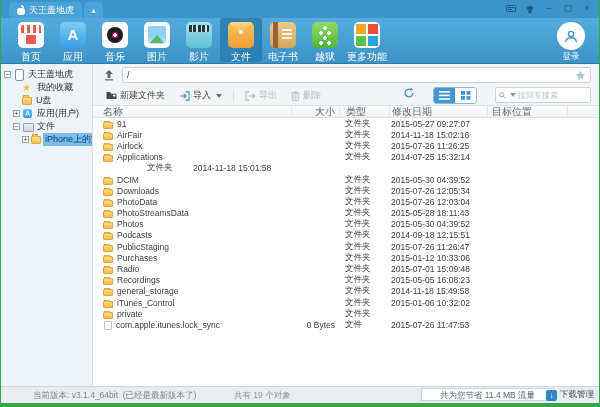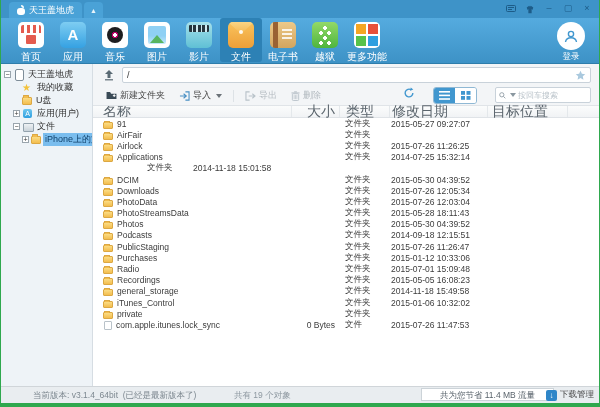--- a/index.html
+++ b/index.html
@@ -88,21 +88,21 @@
   .caret { width:0; height:0; border-left:3px solid transparent; border-right:3px solid transparent; border-top:4px solid #6b7278; margin-left:2px; }
   .tb-right { margin-left:auto; display:flex; align-items:flex-start; gap:18px; }
   .view-toggle { display:flex; border:1px solid #8fb8d4; border-radius:3px; overflow:hidden; }
   .vt-btn { width:21px; height:15px; display:flex; align-items:center; justify-content:center; background:#fff; }
   .vt-btn.active { background:#4197cf; }
   .search-box { width:96px; height:16px; background:#fff; border:1px solid #c9d2da; border-radius:2px; display:flex; align-items:center; padding:0 3px; gap:2px; }
   .search-box input { border:none; outline:none; width:100%; font-size:8px; color:#555; font-family:inherit; background:transparent; }
   .search-box input::placeholder { color:#b9c2c9; }
 
   
-  .thead { height:12px; display:flex; background:linear-gradient(#fbfcfc,#f1f3f5); border-bottom:1px solid #dfe3e7; font-size:14px; color:#5a646c; align-items:center;font-family:Liberation Mono, monospace; }
+  .thead { height:12px; display:flex; background:linear-gradient(#fbfcfc,#f1f3f5); border-bottom:1px solid #dfe3e7; font-size:10px; color:#5a646c; align-items:center;font-family:Liberation Mono, monospace; }
   .thead > div { border-left:1px solid #e4e8eb; height:100%; display:flex; align-items:center; }
   .thead > div:first-child { border-left:none; }
   .tbody { height:213px; overflow:hidden; }
   .tr { height:11.2px; display:flex; align-items:center; font-size:8.5px; color:#3c3c3c; }
   .c-name   { width:198px; padding-left:10px; display:flex; align-items:flex-end; gap:4px; overflow:hidden; }
   .c-size   { width:48px; justify-content:flex-end; text-align:right; padding-right:4px; display:flex; }
   .c-type   { width:50px; padding-left:6px; }
   .c-date   { width:98px; padding-left:2px; }
   .c-target { width:80px; padding-left:4px; }
   .c-fill   { flex:1; }
@@ -340,20 +340,21 @@
             <div class="c-target"></div>
             <div class="c-fill"></div>
           </div>
           <div class="tr">
             <div class="c-name">
               <span class="fi-folder"></span>
               <span class="nm">AirFair</span>
             </div>
             <div class="c-size"></div>
             <div class="c-type">文件夹</div>
+            <div class="c-date">2014-11-18 15:02:16</div>
             <div class="c-target"></div>
             <div class="c-fill"></div>
           </div>
           <div class="tr">
             <div class="c-name">
               <span class="fi-folder"></span>
               <span class="nm">Airlock</span>
             </div>
             <div class="c-size"></div>
             <div class="c-type">文件夹</div>

